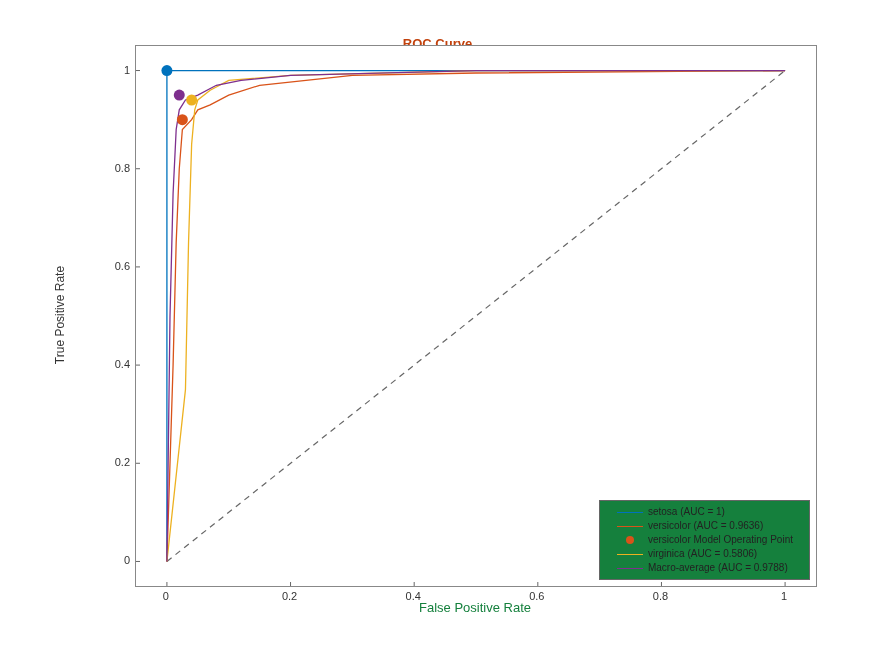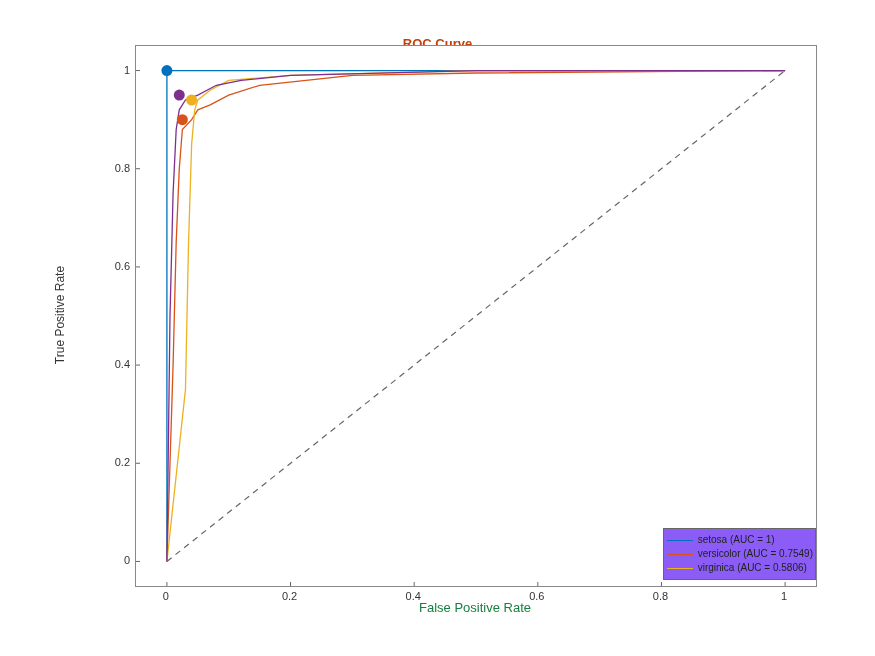--- a/index.html
+++ b/index.html
@@ -73,26 +73,26 @@
     transform: translateX(-50%);
   }
   svg {
     position: absolute;
     left: 0;
     top: 0;
     overflow: visible;
   }
   .legend {
     position: absolute;
-    right: 0;
+    right: 6px;
     bottom: 6px;
-    background: #8b5cf6;
+    background: #15803d;
     border: 1px solid #666;
     font-size: 10px;
-    padding: 4px 2px;
+    padding: 4px 16px;
     line-height: 1.4;
   }
   .legend-row {
     display: flex;
     align-items: center;
     height: 14px;
   }
   .legend-swatch {
     width: 28px;
     height: 14px;
@@ -172,24 +172,36 @@
         <div class="legend-row">
           <span class="legend-swatch">
             <span class="legend-line" style="border-top-color: rgb(0, 114, 189);"></span>
           </span>
           <span class="legend-text">setosa (AUC = 1)</span>
         </div>
         <div class="legend-row">
           <span class="legend-swatch">
             <span class="legend-line" style="border-top-color: rgb(217, 83, 25);"></span>
           </span>
-          <span class="legend-text">versicolor (AUC = 0.7549)</span>
+          <span class="legend-text">versicolor (AUC = 0.9636)</span>
+        </div>
+        <div class="legend-row">
+          <span class="legend-swatch">
+            <span class="legend-dot" style="background: rgb(217, 83, 25);"></span>
+          </span>
+          <span class="legend-text">versicolor Model Operating Point</span>
         </div>
         <div class="legend-row">
           <span class="legend-swatch">
             <span class="legend-line" style="border-top-color: rgb(237, 177, 32);"></span>
           </span>
           <span class="legend-text">virginica (AUC = 0.5806)</span>
+        </div>
+        <div class="legend-row">
+          <span class="legend-swatch">
+            <span class="legend-line" style="border-top-color: rgb(126, 47, 142);"></span>
+          </span>
+          <span class="legend-text">Macro-average (AUC = 0.9788)</span>
         </div>
       </div>
   </div>
 
 </div>
 
 </body></html>

